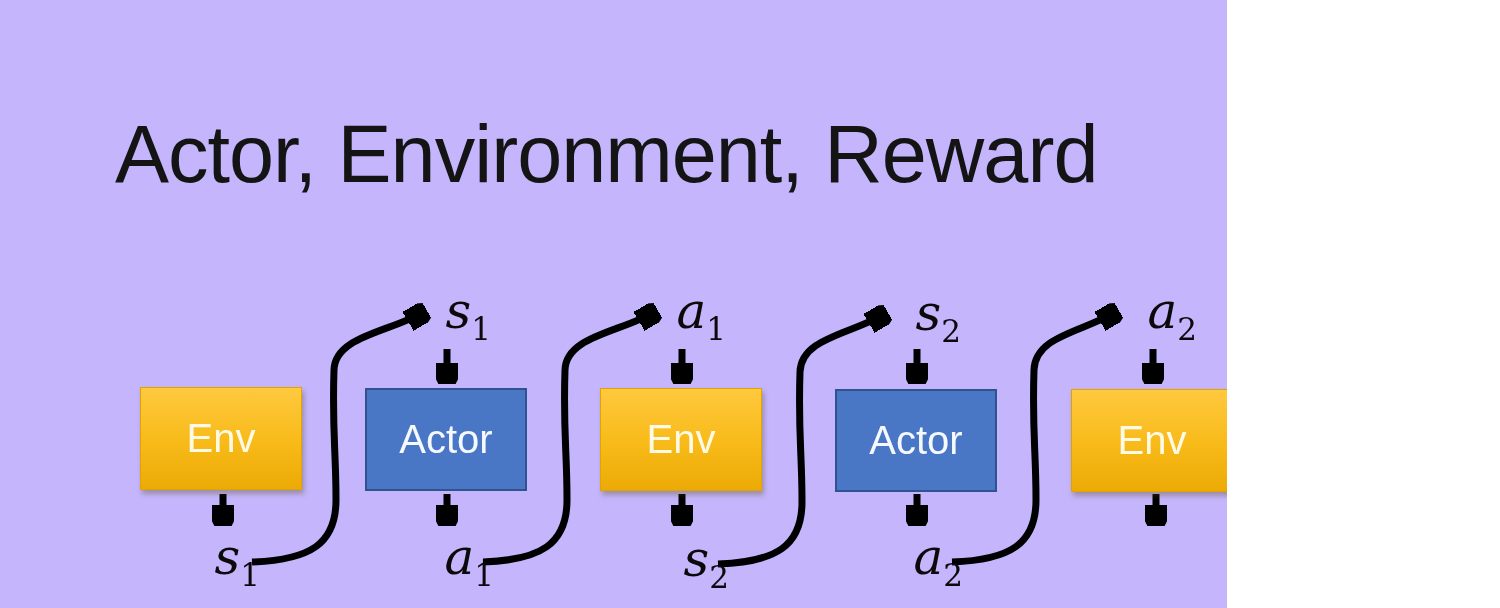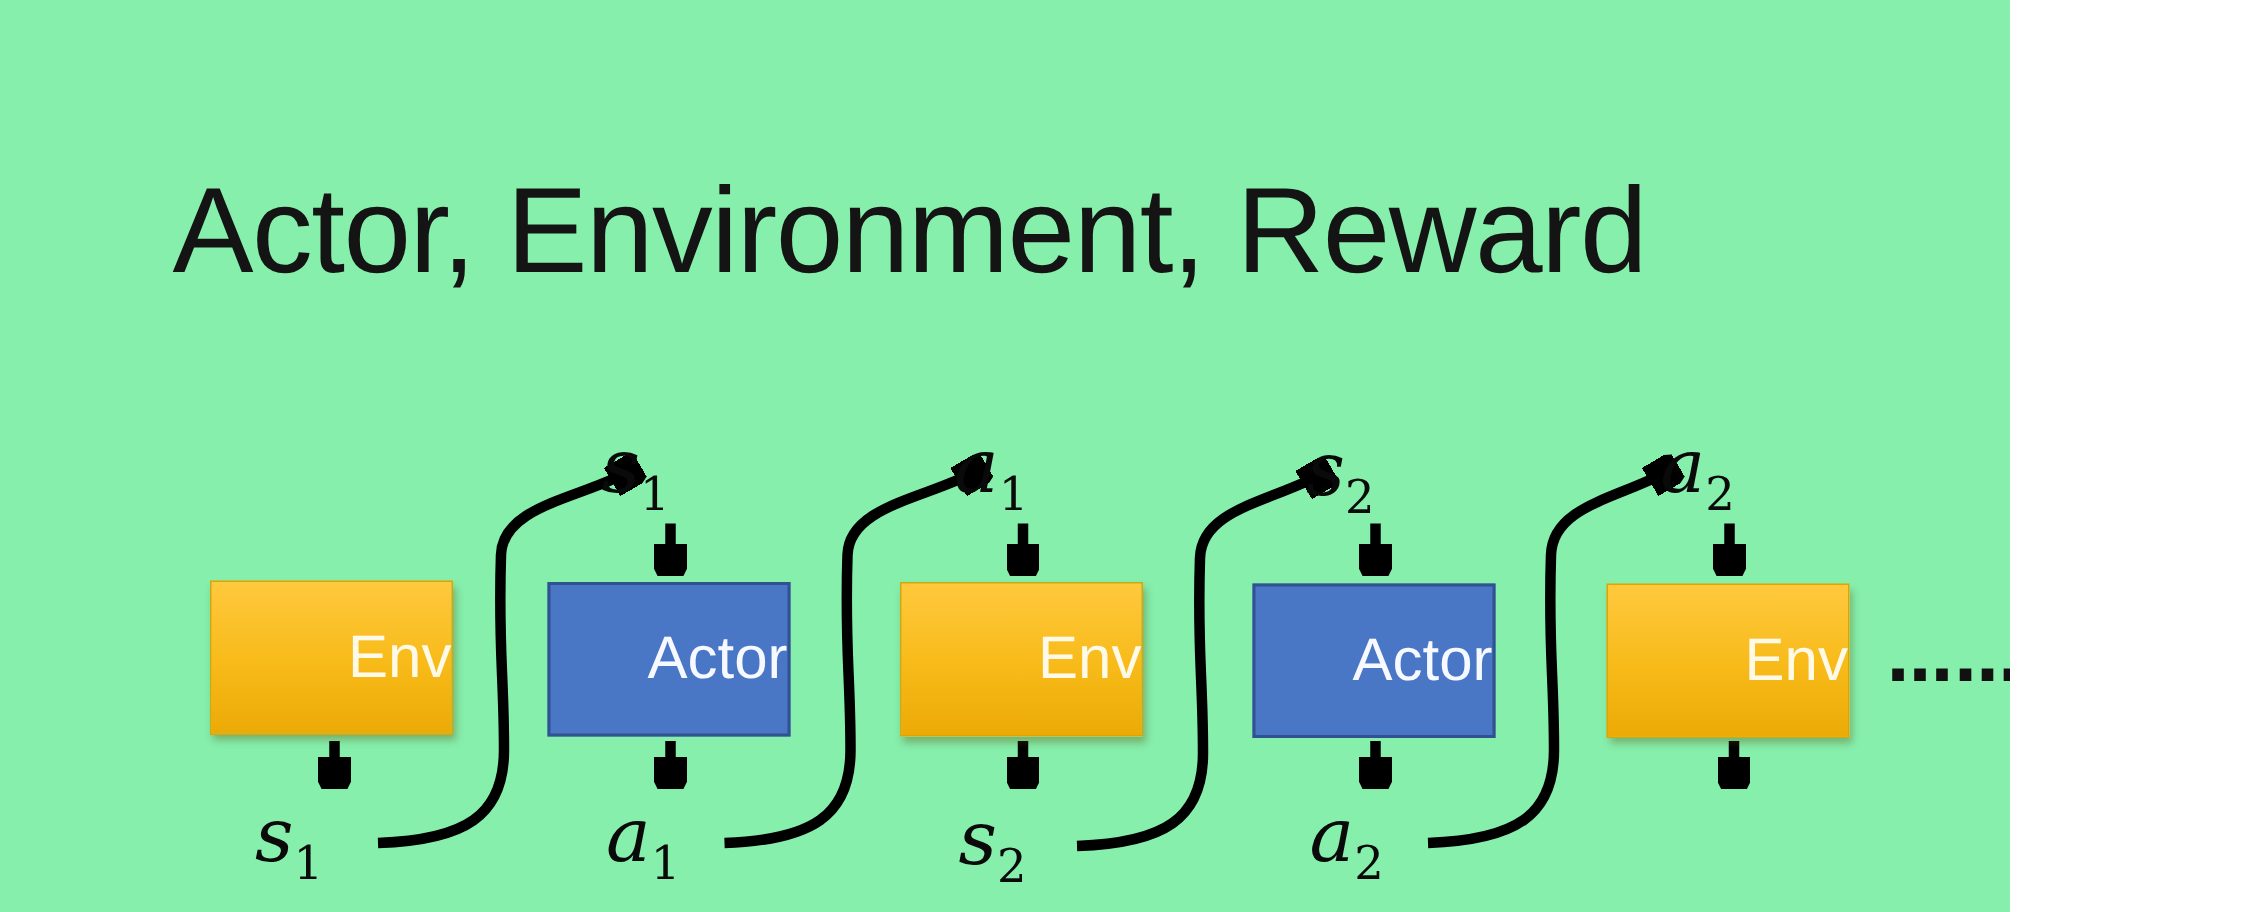--- a/index.html
+++ b/index.html
@@ -1,25 +1,25 @@
 <!DOCTYPE html>
 <html><head>
 <meta charset="utf-8">
 <style>
   html,body{margin:0;padding:0;background:#ffffff;}
-  .slide{position:relative;width:1340px;height:608px;background:#86efac;overflow:hidden;
+  .slide{position:relative;width:1227px;height:608px;background:#c4b5fd;overflow:hidden;
          font-family:"Liberation Sans",sans-serif;}
   .title{position:absolute;left:115px;top:112px;font-size:81px;font-weight:300;
          color:#141414;letter-spacing:-1px;white-space:nowrap;line-height:1.05;}
   .box{position:absolute;width:162px;height:103px;display:flex;align-items:center;
-       justify-content:flex-end;font-size:40px;box-sizing:border-box;}
+       justify-content:center;font-size:40px;box-sizing:border-box;}
   .env{background:linear-gradient(180deg,#FFC93E 0%,#F7BA18 55%,#ECAA06 100%);
        border:1px solid #E2A300;color:#FFFAE8;box-shadow:2px 4px 5px rgba(90,70,0,0.35);}
   .actor{background:#4A76C6;border:2px solid #30538F;color:#F6F9FF;}
-  .mlabel{position:absolute;width:90px;text-align:left;color:#0a0a0a;
+  .mlabel{position:absolute;width:90px;text-align:right;color:#0a0a0a;
           font-family:"DejaVu Serif",serif;font-size:50px;line-height:1;white-space:nowrap;}
   .mlabel i{font-style:italic;}
   .mlabel sub{font-size:31px;font-style:normal;vertical-align:-12px;line-height:0;}
   .dots{position:absolute;left:1258px;top:414px;font-size:44px;font-weight:900;
         color:#111;letter-spacing:1px;font-family:"DejaVu Sans",sans-serif;}
   svg.arrows{position:absolute;left:0;top:0;pointer-events:none;}
   svg.arrows path,svg.arrows line{stroke:#000;stroke-width:7;fill:none;stroke-linecap:butt;}
 </style>
 </head>
 <body>

